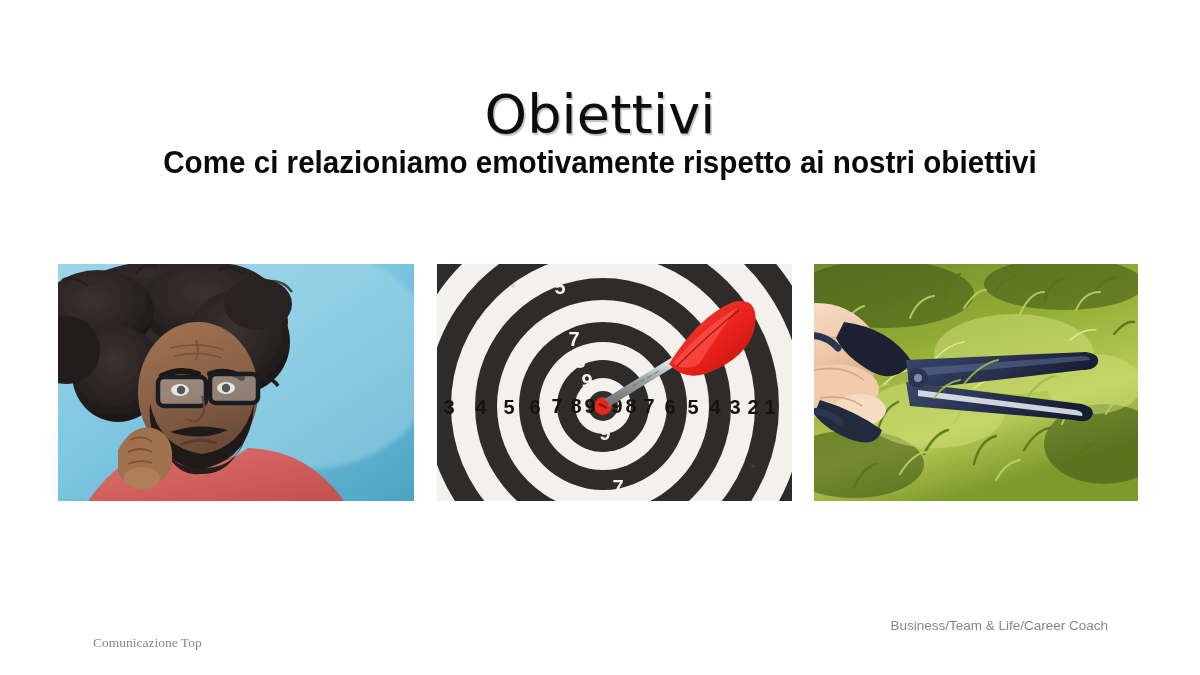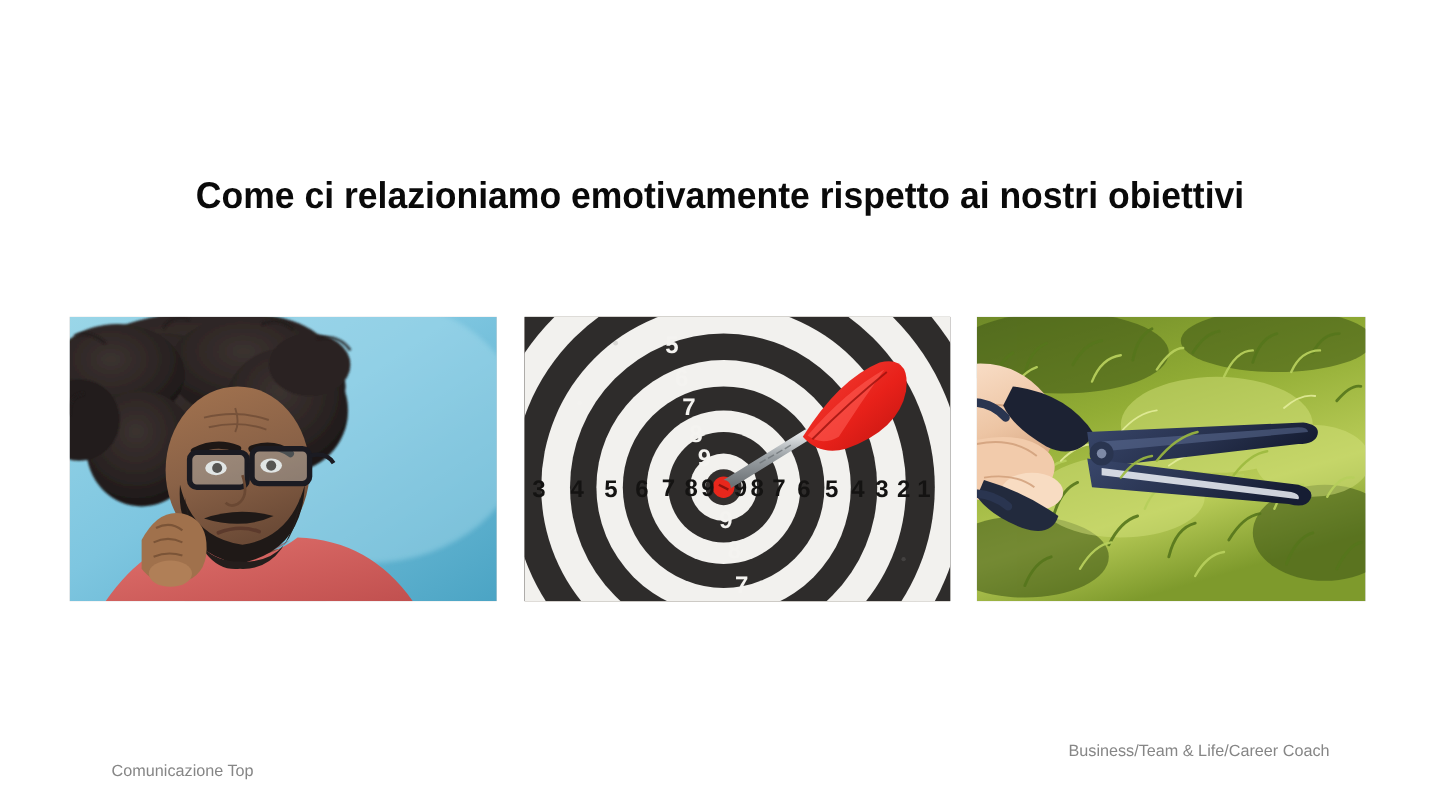--- a/index.html
+++ b/index.html
@@ -61,40 +61,41 @@
 
   .photo svg { display: block; width: 100%; height: 100%; }
 
   
   .footer-left {
     position: absolute;
     left: 93px;
     top: 635px;
     font-size: 13.5px;
     color: #868686;
-    font-family: Liberation Sans, sans-serif;
+    font-family: Liberation Serif, serif;
     white-space: nowrap;
   }
   .footer-right {
     position: absolute;
     right: 92px;
     top: 617px;
     text-align: center;
     font-size: 13.5px;
     line-height: 1.28;
     color: #868686;
     font-family: "Liberation Sans", sans-serif;
     white-space: nowrap;
   }
 </style>
 </head>
 <body>
 
 <div class="slide">
 
+  <div class="title">Obiettivi</div>
   <div class="subtitle">Come ci relazioniamo emotivamente rispetto ai nostri obiettivi</div>
 
   <div class="photo" id="photo-1">
     <svg viewBox="0 0 356 237" preserveAspectRatio="none">
       <defs>
         <linearGradient id="bgBlue" x1="0" y1="0" x2="1" y2="1">
           <stop offset="0%" stop-color="#9ad6e8"></stop>
           <stop offset="45%" stop-color="#7ec6e0"></stop>
           <stop offset="100%" stop-color="#4ba4c4"></stop>
         </linearGradient>

